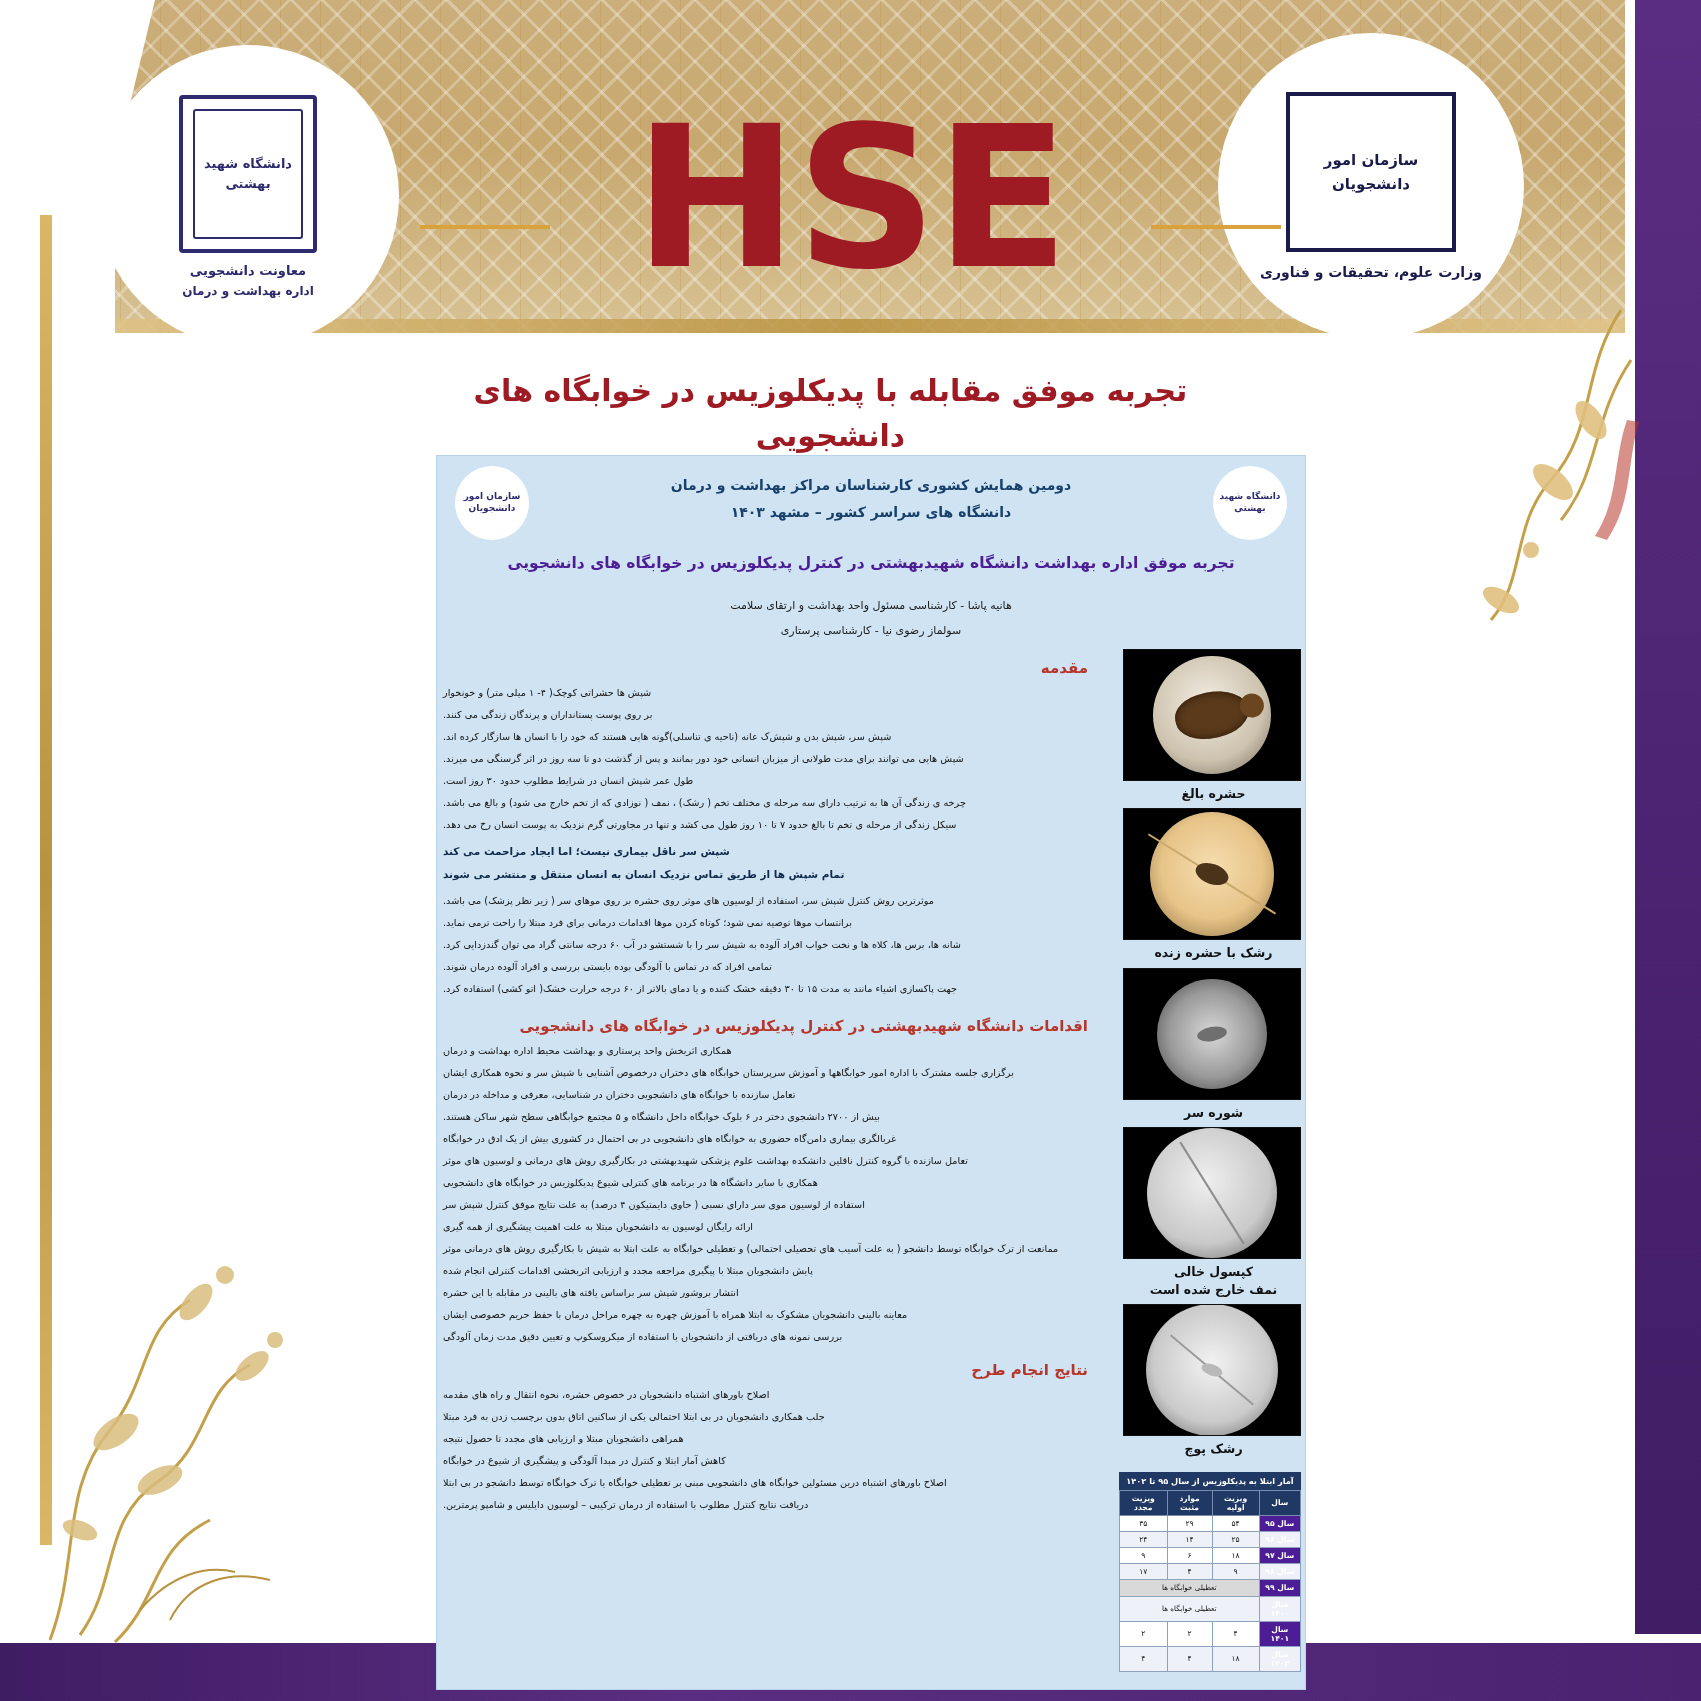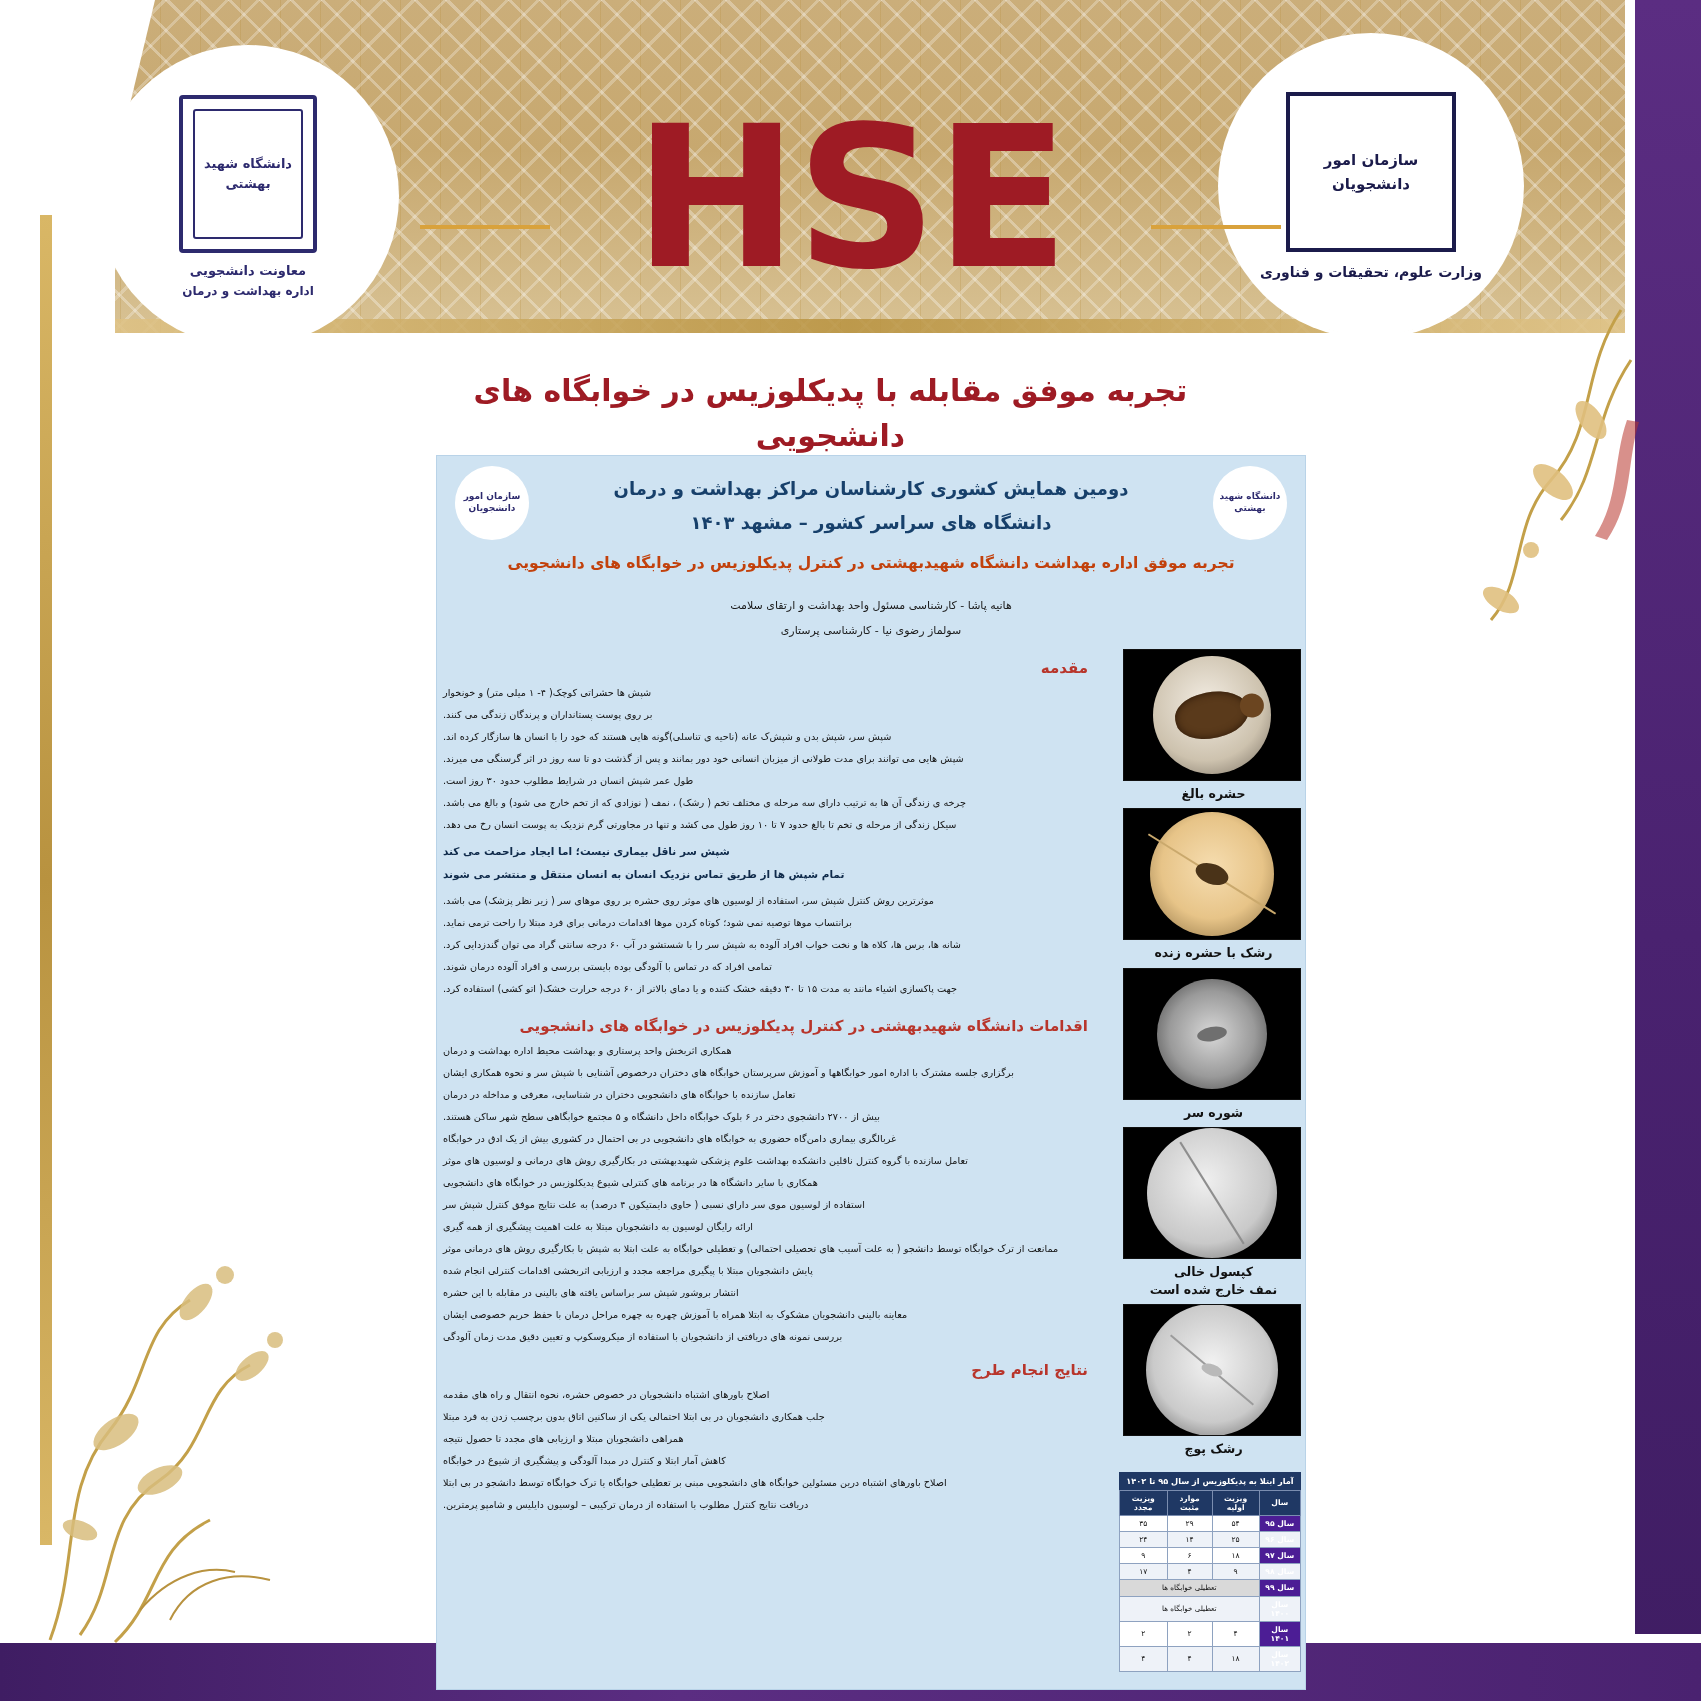--- a/index.html
+++ b/index.html
@@ -134,24 +134,24 @@
   }
   .poster-logo{
     position:absolute;top:10px;width:74px;height:74px;background:#fff;
     border-radius:50%;display:flex;align-items:center;justify-content:center;
     color:#2d2a6e;font-size:9px;text-align:center;font-weight:bold;line-height:1.3;
   }
   #poster-logo-right{right:18px;}
   #poster-logo-left{left:18px;}
   .poster-head-text{
     position:absolute;left:110px;right:110px;top:16px;text-align:center;
-    color:#17406b;font-size:18px;font-weight:bold;line-height:1.9;
+    color:#17406b;font-size:14px;font-weight:bold;line-height:1.9;
   }
   #poster-title{
-    margin:4px 26px 0 26px;text-align:center;color:#c2410c;
+    margin:4px 26px 0 26px;text-align:center;color:#4c1d95;
     font-size:15.5px;font-weight:bold;line-height:1.7;
   }
   .authors{margin:18px 40px 0 40px;text-align:center;color:#1a1a1a;font-size:11px;line-height:2.2;}
 
   .poster-body{display:flex;flex-direction:row;margin-top:6px;}
   .col-right{flex:1;padding:0 22px 0 6px;box-sizing:border-box;}
   .col-left{width:195px;padding:0 4px 0 16px;box-sizing:border-box;}
 
   .sec-title{
     color:#b8352b;font-weight:bold;font-size:15px;text-align:right;

